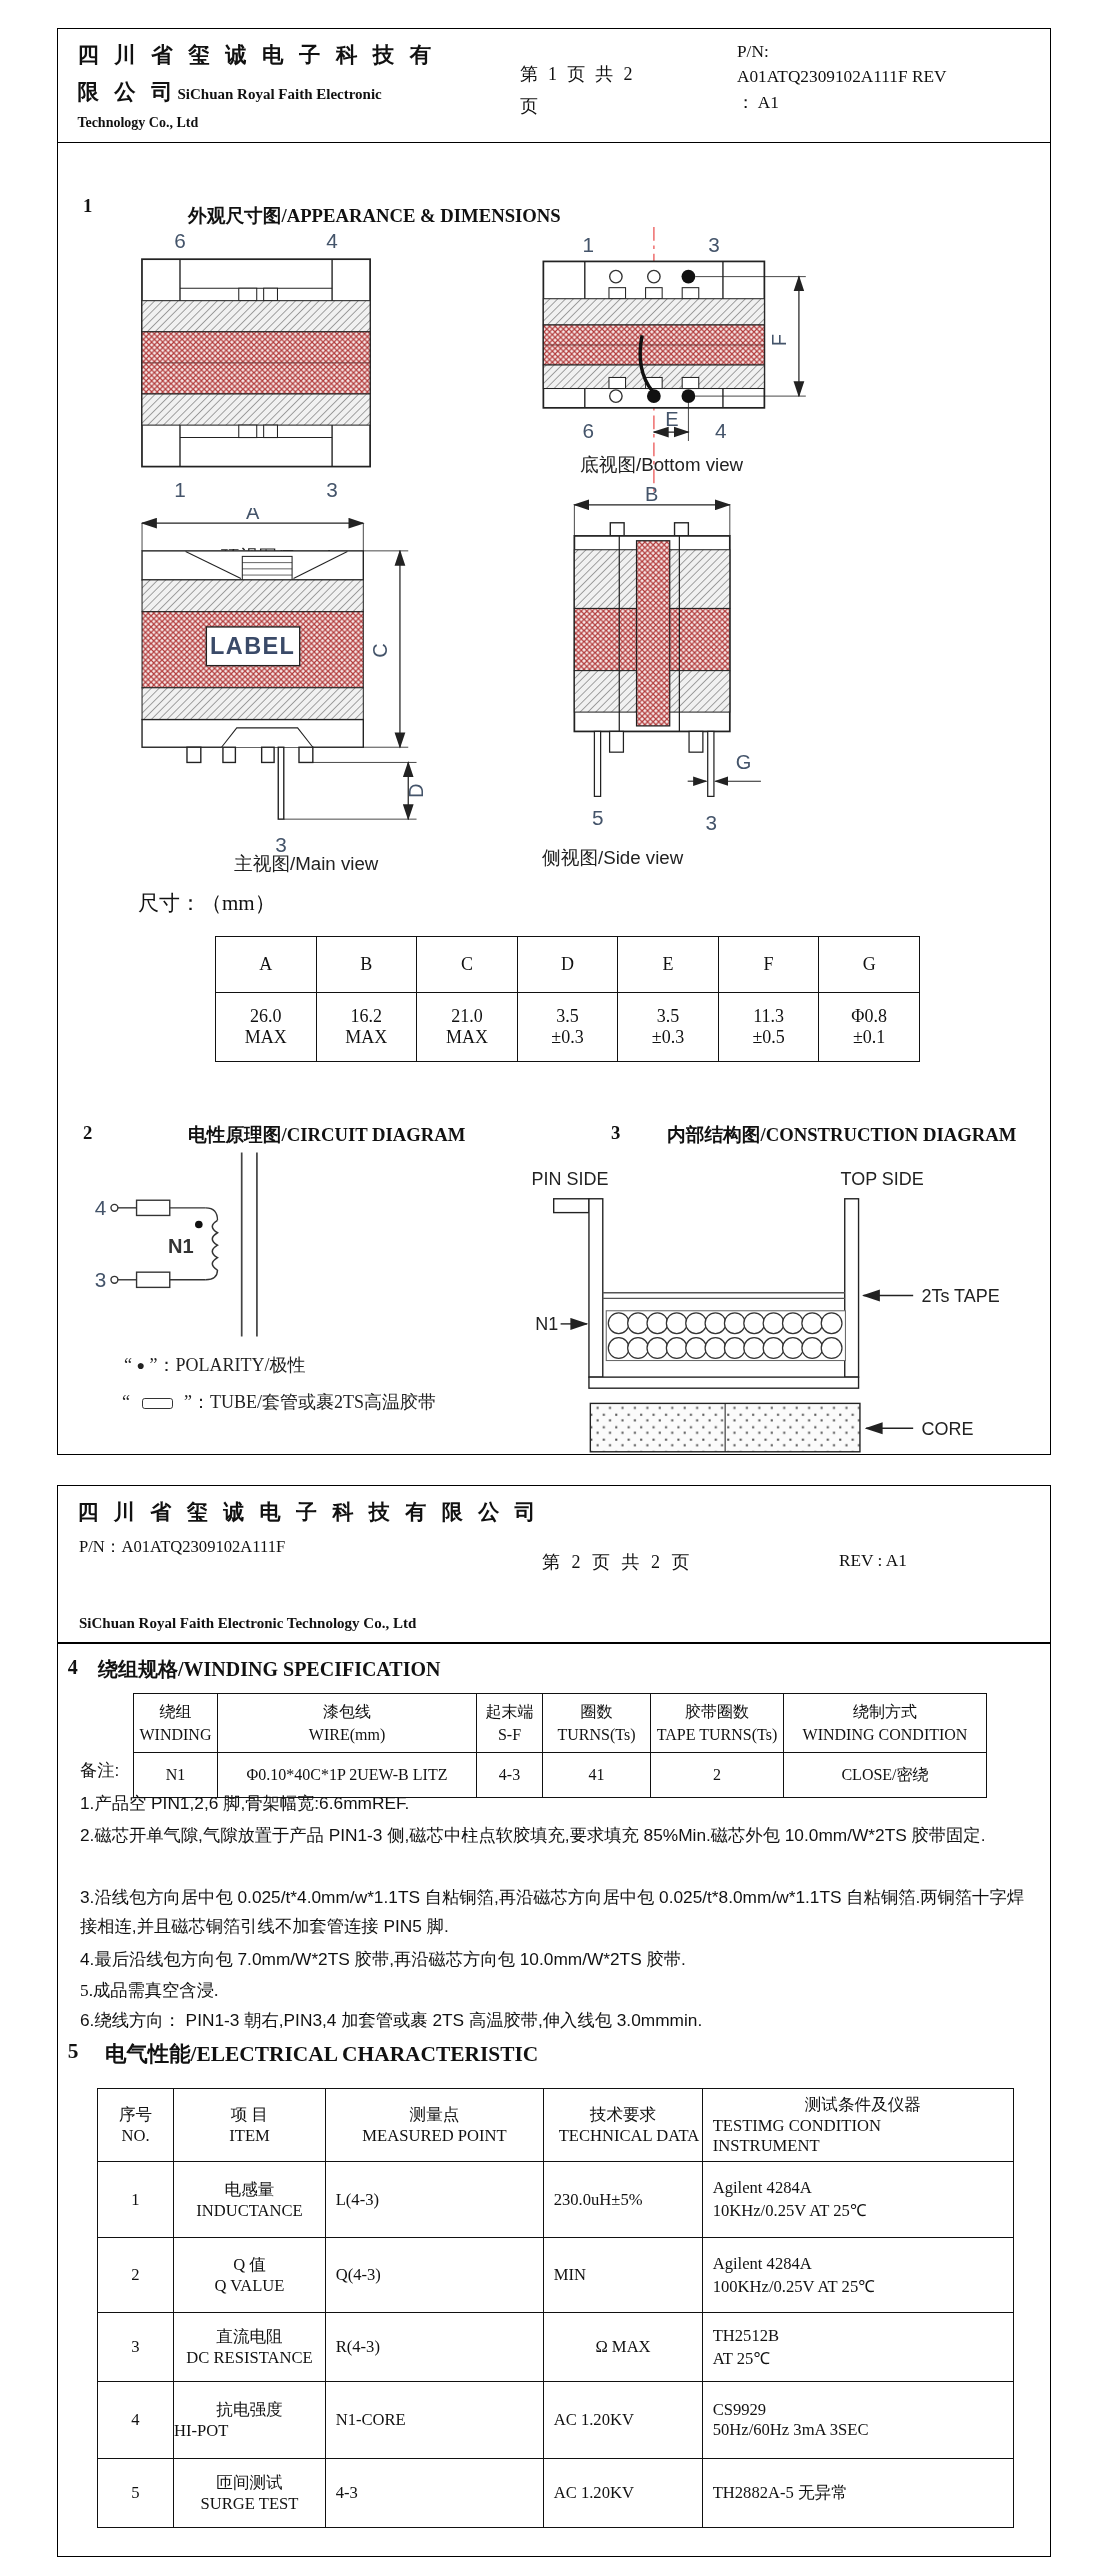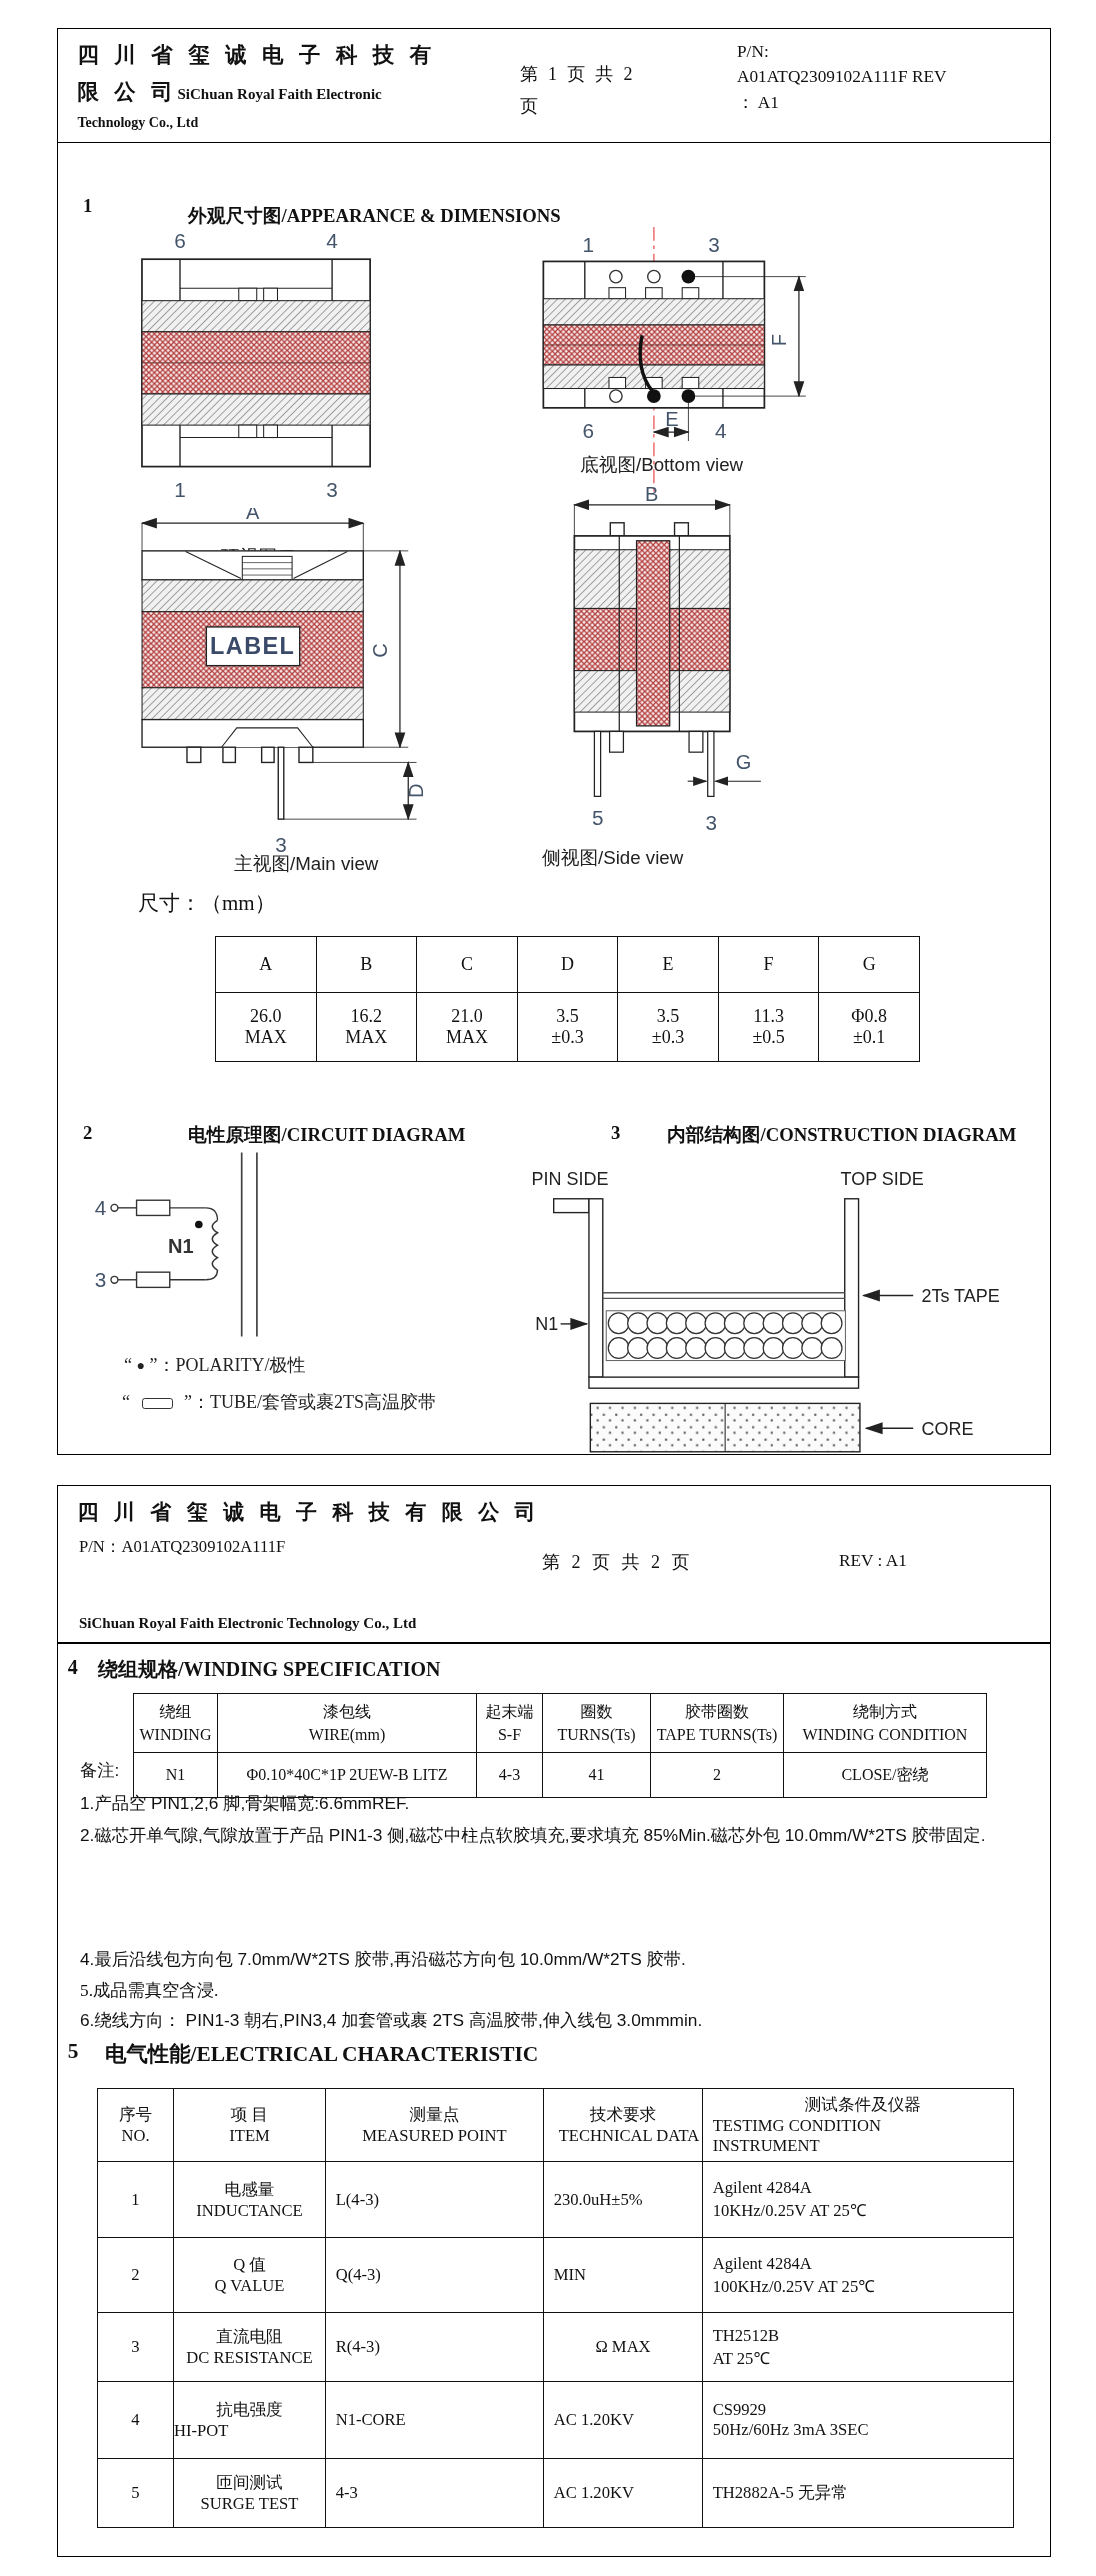--- a/index.html
+++ b/index.html
@@ -411,20 +411,21 @@
         <td>41</td>
         <td>2</td>
         <td>CLOSE/密绕</td>
       </tr>
     </tbody>
       </table>
 
     <div class="a notes" style="left:22px;top:270px;">备注:</div>
     <div class="a notes" style="left:22px;top:303px;">1.产品空 PIN1,2,6 脚,骨架幅宽:6.6mmREF.</div>
     <div class="a notes" style="left:22px;top:335px;">2.磁芯开单气隙,气隙放置于产品 PIN1-3 侧,磁芯中柱点软胶填充,要求填充 85%Min.磁芯外包 10.0mm/W*2TS 胶带固定.</div>
+    <div class="a notes" style="left:22px;top:397px;">3.沿线包方向居中包 0.025/t*4.0mm/w*1.1TS 自粘铜箔,再沿磁芯方向居中包 0.025/t*8.0mm/w*1.1TS 自粘铜箔.两铜箔十字焊接相连,并且磁芯铜箔引线不加套管连接 PIN5 脚.</div>
     <div class="a notes" style="left:22px;top:459px;">4.最后沿线包方向包 7.0mm/W*2TS 胶带,再沿磁芯方向包 10.0mm/W*2TS 胶带.</div>
     <div class="a notes" style="left:22px;top:490px;font-family:Liberation Serif, serif;">5.成品需真空含浸.</div>
     <div class="a notes" style="left:22px;top:520px;">6.绕线方向： PIN1-3 朝右,PIN3,4 加套管或裹 2TS 高温胶带,伸入线包 3.0mmmin.</div>
 
     <div class="a sec-head" style="left:9.7px;top:553px;font-size:21.4px;">5</div>
     <div class="a sec-head" style="left:47px;top:553px;font-size:21.4px;">电气性能/ELECTRICAL CHARACTERISTIC</div>
 
     <table class="a etab" style="left:39px;top:602px;">
       <colgroup>
           <col style="width:76px">

